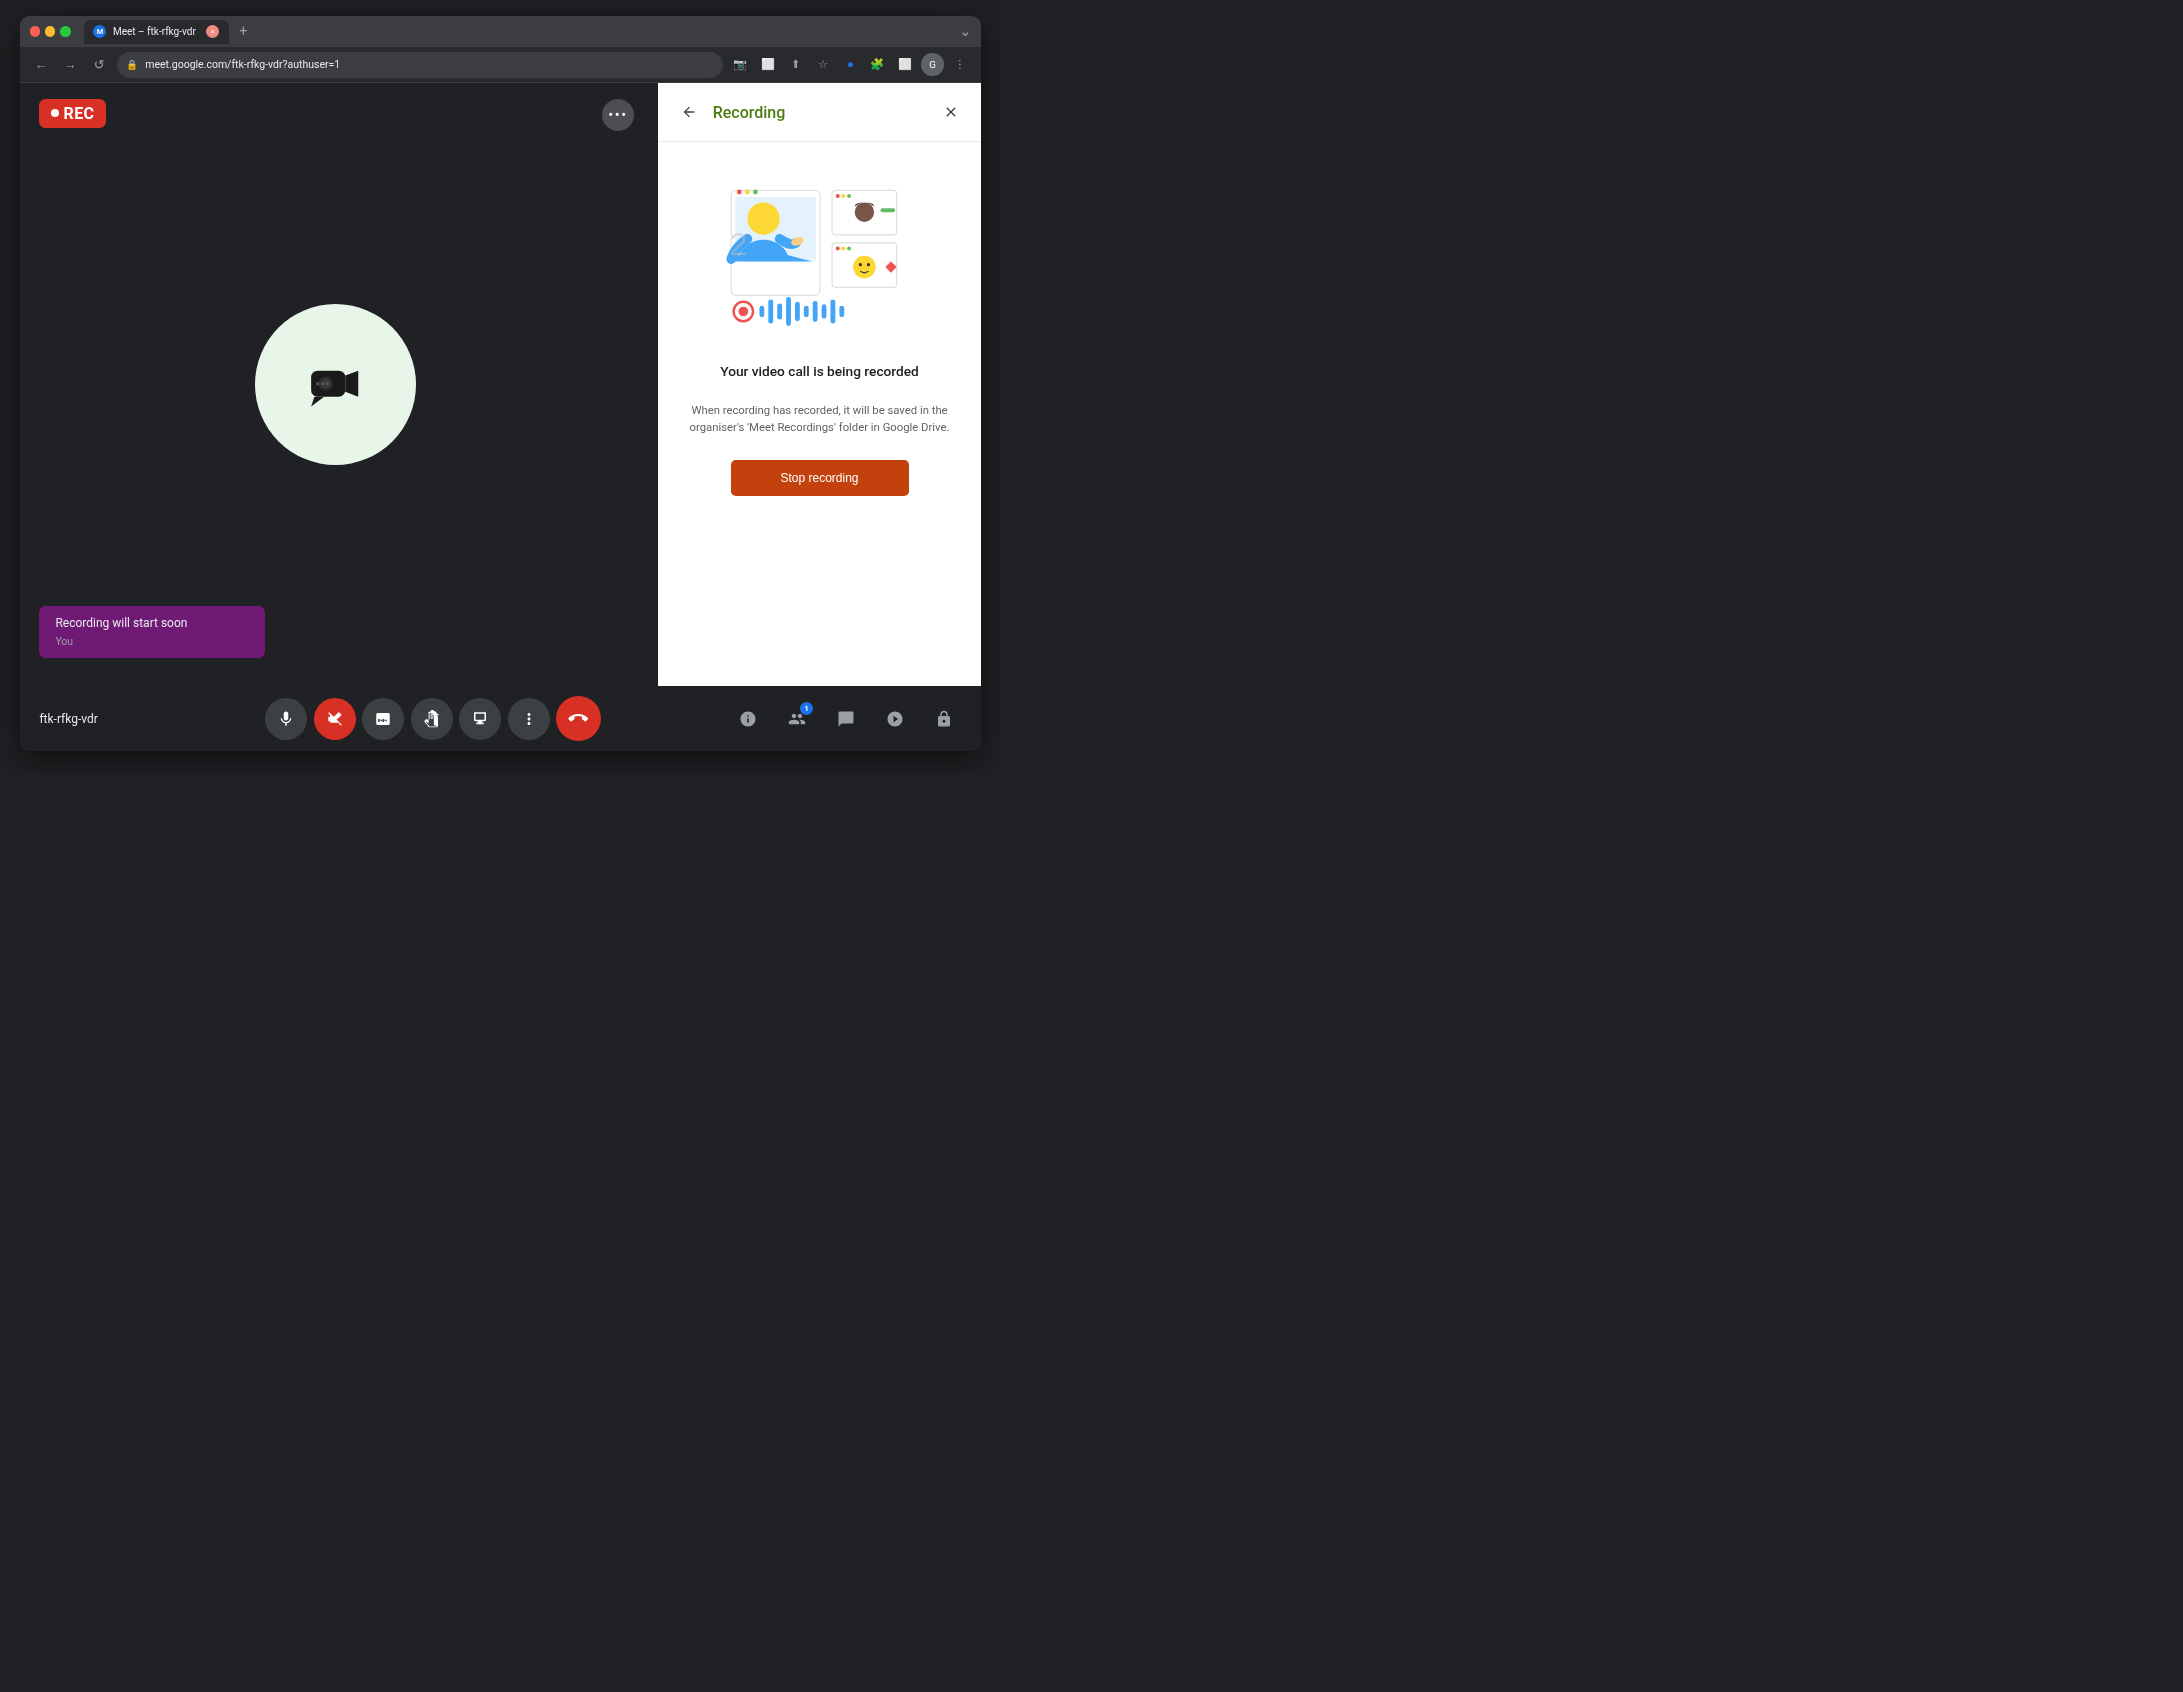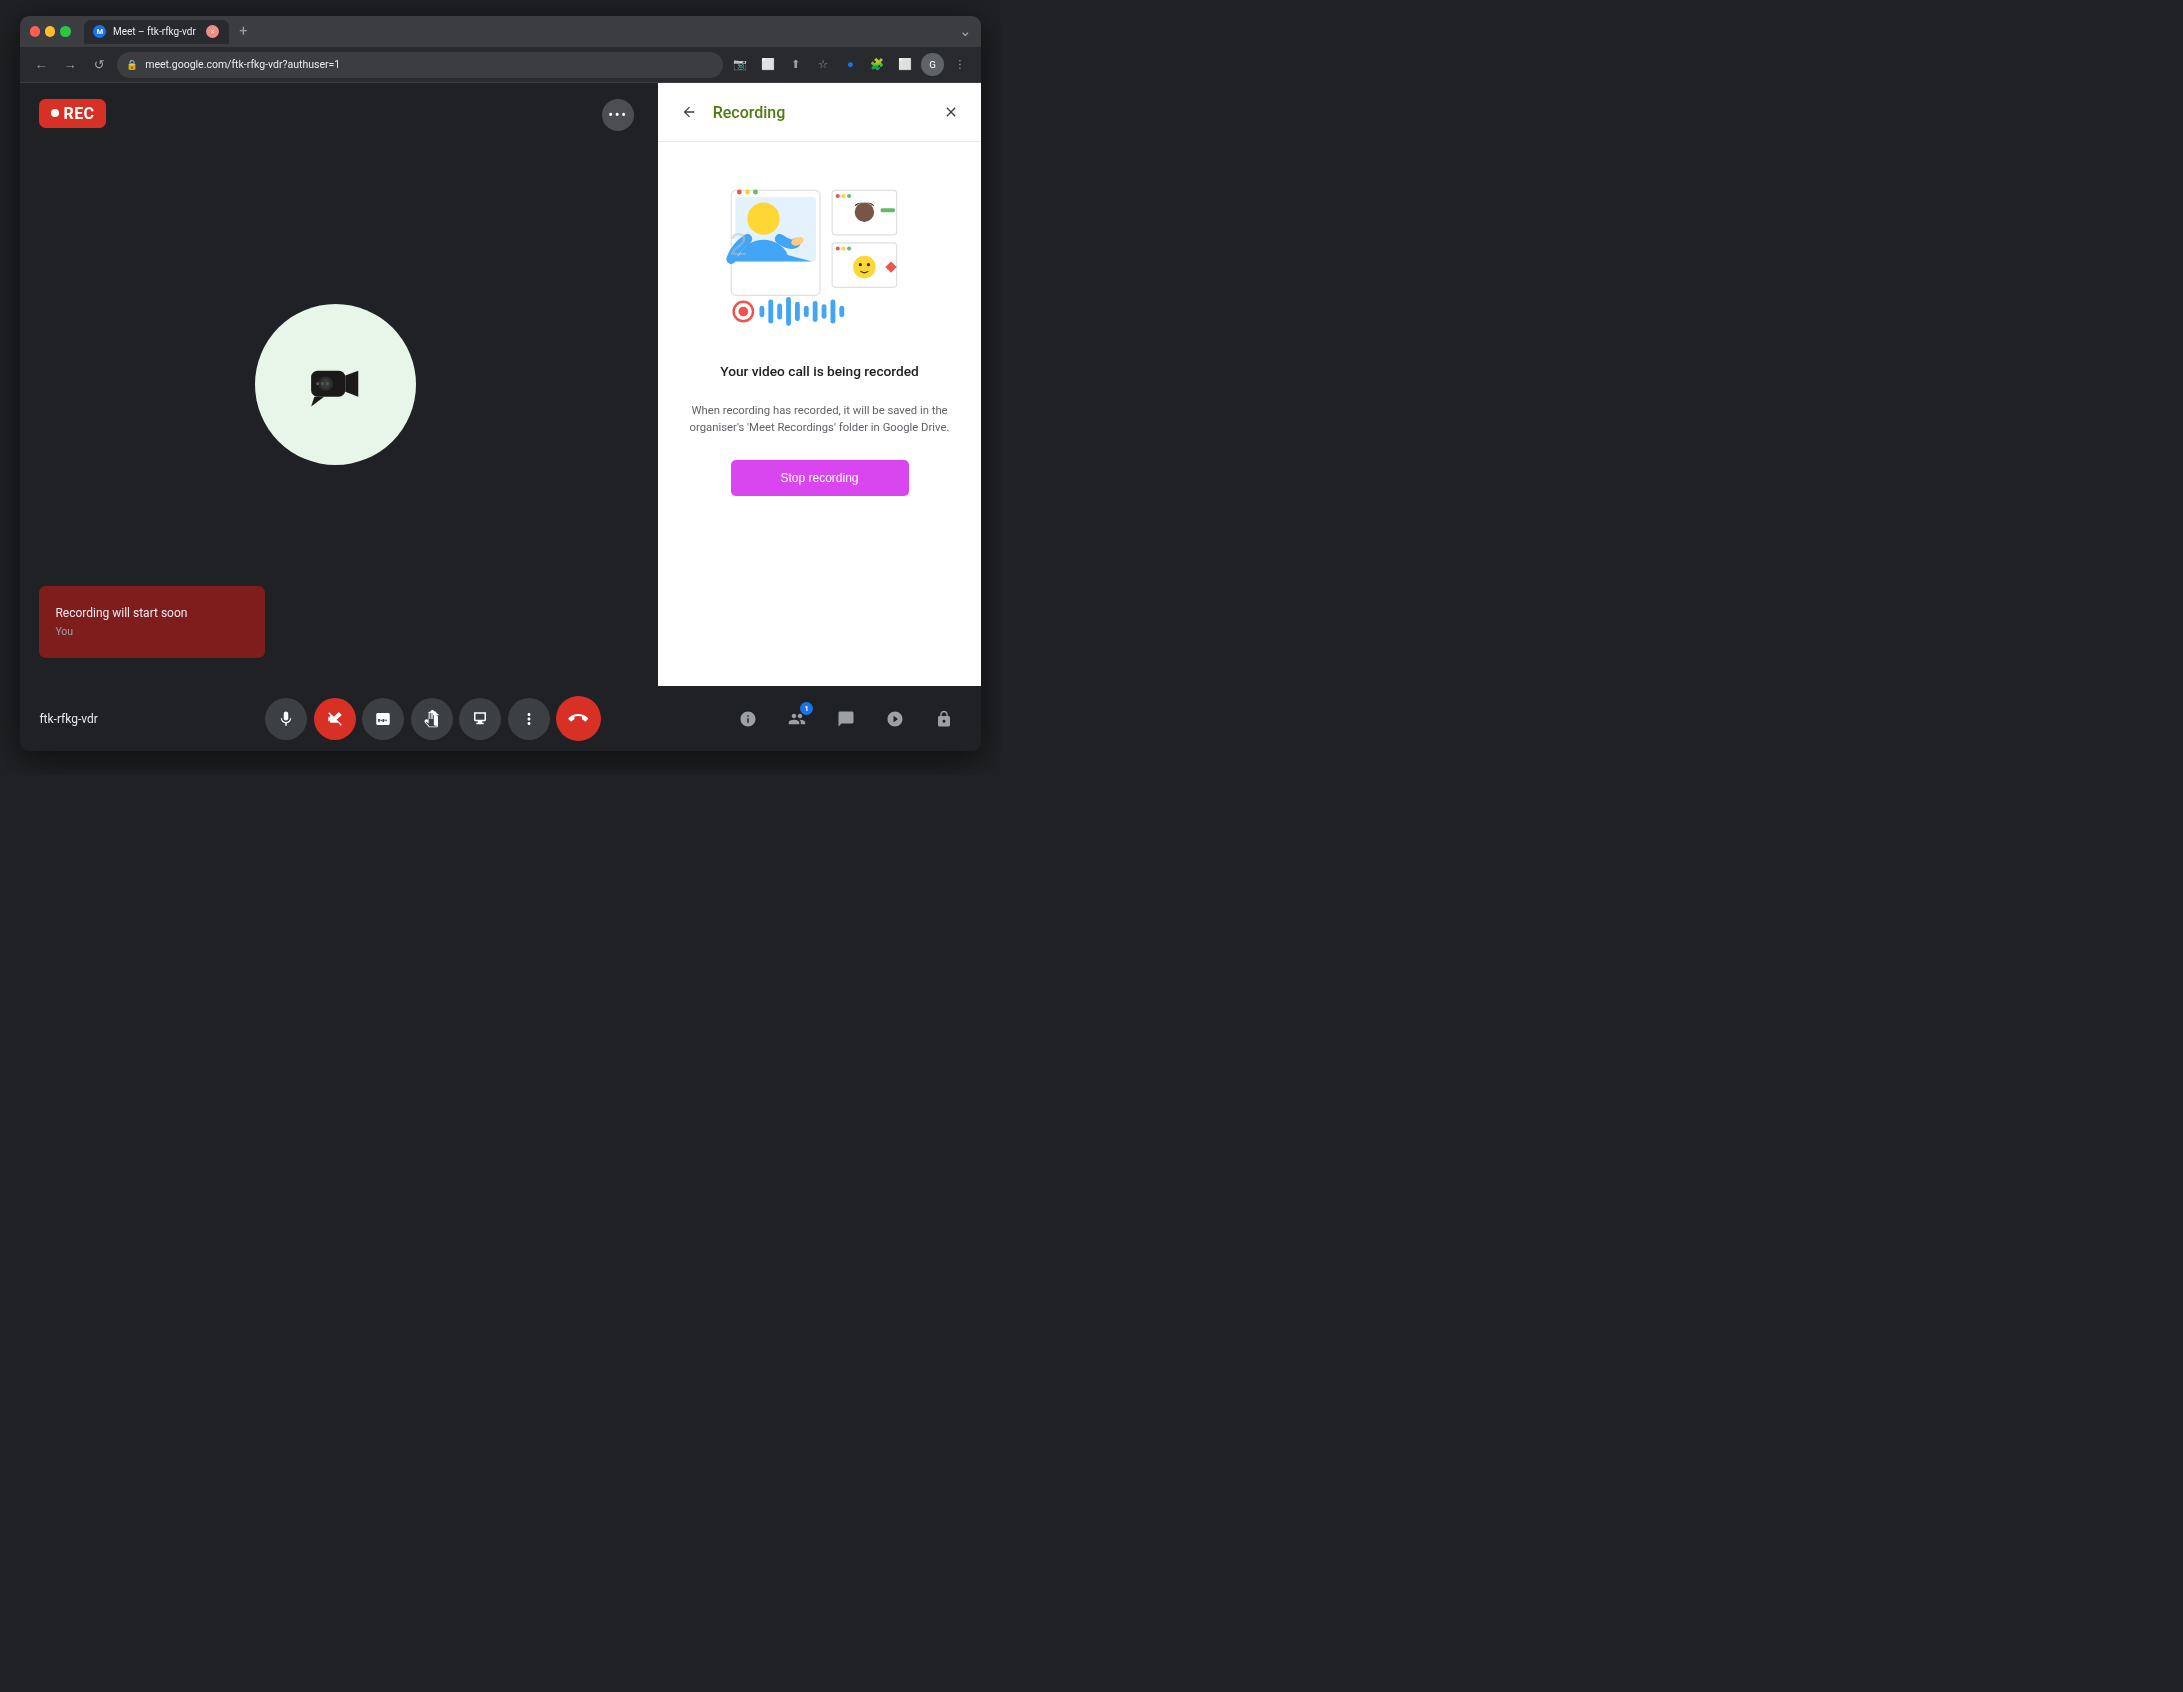--- a/index.html
+++ b/index.html
@@ -273,23 +273,23 @@
       display: flex;
       align-items: center;
       justify-content: center;
     }
 
     
     .recording-toast {
       position: absolute;
       bottom: 93px;
       left: 19.4px;
-      background: #7f1d1d;
+      background: #701a75;
       border-radius: 6.5px;
-      padding: 20px 16px;
+      padding: 10px 16px;
       color: #e8eaed;
       font-size: 12px;
       z-index: 10;
       min-width: 226px;
     }
 
     .you-label {
       margin-top: 4.8px;
       color: #9aa0a6;
       font-size: 10.5px;
@@ -466,21 +466,21 @@
 
     .panel-sub-text {
       font-size: 11.3px;
       color: #5f6368;
       text-align: center;
       line-height: 1.5;
       margin-bottom: 22.6px;
     }
 
     .stop-recording-btn {
-      background: #d946ef;
+      background: #c2410c;
       color: white;
       border: none;
       border-radius: 4.8px;
       padding: 11.3px 26px;
       font-size: 12px;
       font-weight: 500;
       cursor: pointer;
       min-width: 178px;
       text-align: center;
     }

